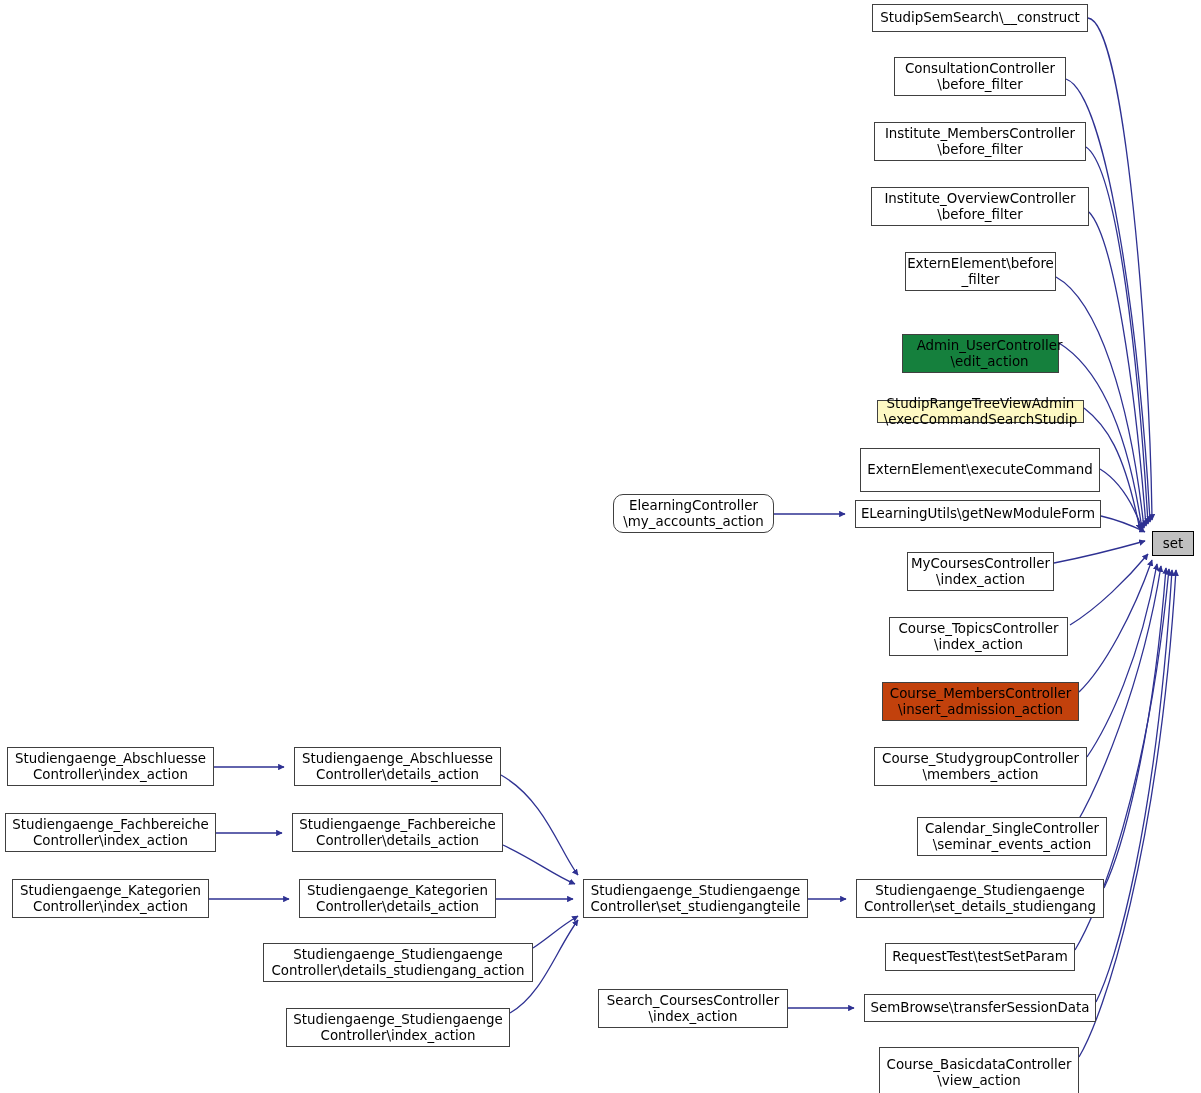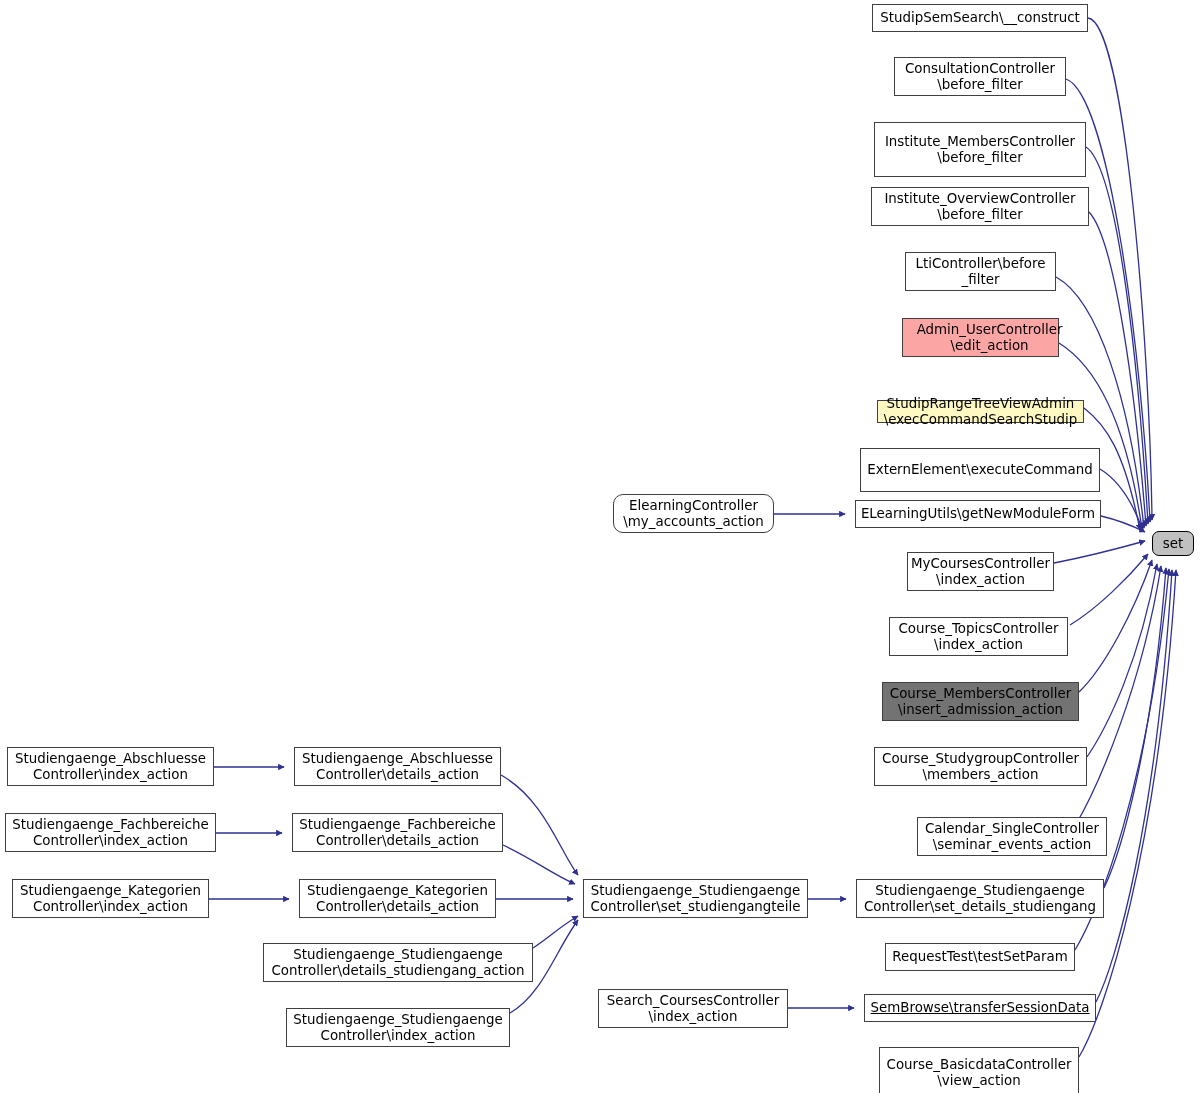--- a/index.html
+++ b/index.html
@@ -36,21 +36,20 @@
     align-items: center;
     justify-content: center;
     text-align: center;
     white-space: pre-line;
     letter-spacing: 0px;
     padding: 0 2px;
   }
   .node.focus {
     background: #c0c0c0;
     border-color: #000000;
-    border-radius: 7px;
   }
 </style>
 </head>
 <body>
 
 <div id="graph">
   <svg id="edge-layer" viewBox="0 0 1201 1093" width="1201" height="1093" xmlns="http://www.w3.org/2000/svg">
     <defs>
       <marker id="arrow" viewBox="0 0 10 10" refX="9" refY="5" markerWidth="5" markerHeight="5" orient="auto-start-reverse">
         <path d="M 0 0 L 10 5 L 0 10 z" fill="#2e3192"></path>
@@ -86,46 +85,46 @@
         <path d="M510,1013 C542,995 556,950 578,920" fill="none" stroke="#2e3192" stroke-width="1.3" marker-end="url(#arrow)"></path>
         <path d="M808,899 L846,899" fill="none" stroke="#2e3192" stroke-width="1.3" marker-end="url(#arrow)"></path>
         <path d="M788,1008 L854,1008" fill="none" stroke="#2e3192" stroke-width="1.3" marker-end="url(#arrow)"></path>
       </g>
   </svg>
   <div id="nodes">
       <div class="node focus" style="left: 1152px; top: 531px; width: 42px; height: 25px; background: rgb(192, 192, 192); border-color: rgb(0, 0, 0);">set</div>
       <div class="node" style="left: 872px; top: 4px; width: 216px; height: 28px; background: rgb(255, 255, 255); border-color: rgb(64, 64, 64);">StudipSemSearch\__construct</div>
       <div class="node" style="left: 894px; top: 57px; width: 172px; height: 39px; background: rgb(255, 255, 255); border-color: rgb(64, 64, 64);">ConsultationController
 \before_filter</div>
-      <div class="node" style="left: 874px; top: 122px; width: 212px; height: 55px; background: rgb(255, 255, 255); border-color: rgb(64, 64, 64);">Institute_MembersController
+      <div class="node" style="left: 874px; top: 122px; width: 212px; height: 39px; background: rgb(255, 255, 255); border-color: rgb(64, 64, 64);">Institute_MembersController
 \before_filter</div>
       <div class="node" style="left: 871px; top: 187px; width: 218px; height: 39px; background: rgb(255, 255, 255); border-color: rgb(64, 64, 64);">Institute_OverviewController
 \before_filter</div>
-      <div class="node" style="left: 905px; top: 252px; width: 151px; height: 39px; background: rgb(255, 255, 255); border-color: rgb(64, 64, 64);">LtiController\before
+      <div class="node" style="left: 905px; top: 252px; width: 151px; height: 39px; background: rgb(255, 255, 255); border-color: rgb(64, 64, 64);">ExternElement\before
 _filter</div>
-      <div class="node" style="left: 902px; top: 318px; width: 157px; height: 39px; background: #fca5a5; border-color: rgb(64, 64, 64); padding-left: 20px;">Admin_UserController
+      <div class="node" style="left: 902px; top: 334px; width: 157px; height: 39px; background: #15803d; border-color: rgb(64, 64, 64); padding-left: 20px;">Admin_UserController
 \edit_action</div>
       <div class="node" style="left: 877px; top: 400px; width: 207px; height: 23px; background: #fef9c3; border-color: rgb(64, 64, 64);">StudipRangeTreeViewAdmin
 \execCommandSearchStudip</div>
       <div class="node" style="left: 860px; top: 448px; width: 240px; height: 44px; background: rgb(255, 255, 255); border-color: rgb(64, 64, 64);">ExternElement\executeCommand</div>
       <div class="node" style="left: 855px; top: 500px; width: 246px; height: 28px; background: rgb(255, 255, 255); border-color: rgb(64, 64, 64);">ELearningUtils\getNewModuleForm</div>
       <div class="node" style="left: 907px; top: 552px; width: 147px; height: 39px; background: rgb(255, 255, 255); border-color: rgb(64, 64, 64);">MyCoursesController
 \index_action</div>
       <div class="node" style="left: 889px; top: 617px; width: 179px; height: 39px; background: rgb(255, 255, 255); border-color: rgb(64, 64, 64);">Course_TopicsController
 \index_action</div>
-      <div class="node" style="left: 882px; top: 682px; width: 197px; height: 39px; background: #737373; border-color: rgb(64, 64, 64);">Course_MembersController
+      <div class="node" style="left: 882px; top: 682px; width: 197px; height: 39px; background: #c2410c; border-color: rgb(64, 64, 64);">Course_MembersController
 \insert_admission_action</div>
       <div class="node" style="left: 874px; top: 747px; width: 213px; height: 39px; background: rgb(255, 255, 255); border-color: rgb(64, 64, 64);">Course_StudygroupController
 \members_action</div>
       <div class="node" style="left: 885px; top: 817px; width: 190px; height: 39px; background: rgb(255, 255, 255); border-color: rgb(64, 64, 64); margin-left: 32px;">Calendar_SingleController
 \seminar_events_action</div>
       <div class="node" style="left: 856px; top: 879px; width: 248px; height: 39px; background: rgb(255, 255, 255); border-color: rgb(64, 64, 64);">Studiengaenge_Studiengaenge
 Controller\set_details_studiengang</div>
       <div class="node" style="left: 885px; top: 943px; width: 190px; height: 28px; background: rgb(255, 255, 255); border-color: rgb(64, 64, 64);">RequestTest\testSetParam</div>
-      <div class="node" style="left: 864px; top: 994px; width: 232px; height: 28px; background: rgb(255, 255, 255); border-color: rgb(64, 64, 64); text-decoration: underline;">SemBrowse\transferSessionData</div>
+      <div class="node" style="left: 864px; top: 994px; width: 232px; height: 28px; background: rgb(255, 255, 255); border-color: rgb(64, 64, 64);">SemBrowse\transferSessionData</div>
       <div class="node" style="left: 879px; top: 1047px; width: 200px; height: 51px; background: rgb(255, 255, 255); border-color: rgb(64, 64, 64);">Course_BasicdataController
 \view_action</div>
       <div class="node" style="left: 613px; top: 494px; width: 161px; height: 39px; background: rgb(255, 255, 255); border-color: rgb(64, 64, 64); border-radius: 10px;">ElearningController
 \my_accounts_action</div>
       <div class="node" style="left: 7px; top: 747px; width: 207px; height: 39px; background: rgb(255, 255, 255); border-color: rgb(64, 64, 64);">Studiengaenge_Abschluesse
 Controller\index_action</div>
       <div class="node" style="left: 294px; top: 747px; width: 207px; height: 39px; background: rgb(255, 255, 255); border-color: rgb(64, 64, 64);">Studiengaenge_Abschluesse
 Controller\details_action</div>
       <div class="node" style="left: 5px; top: 813px; width: 211px; height: 39px; background: rgb(255, 255, 255); border-color: rgb(64, 64, 64);">Studiengaenge_Fachbereiche
 Controller\index_action</div>

